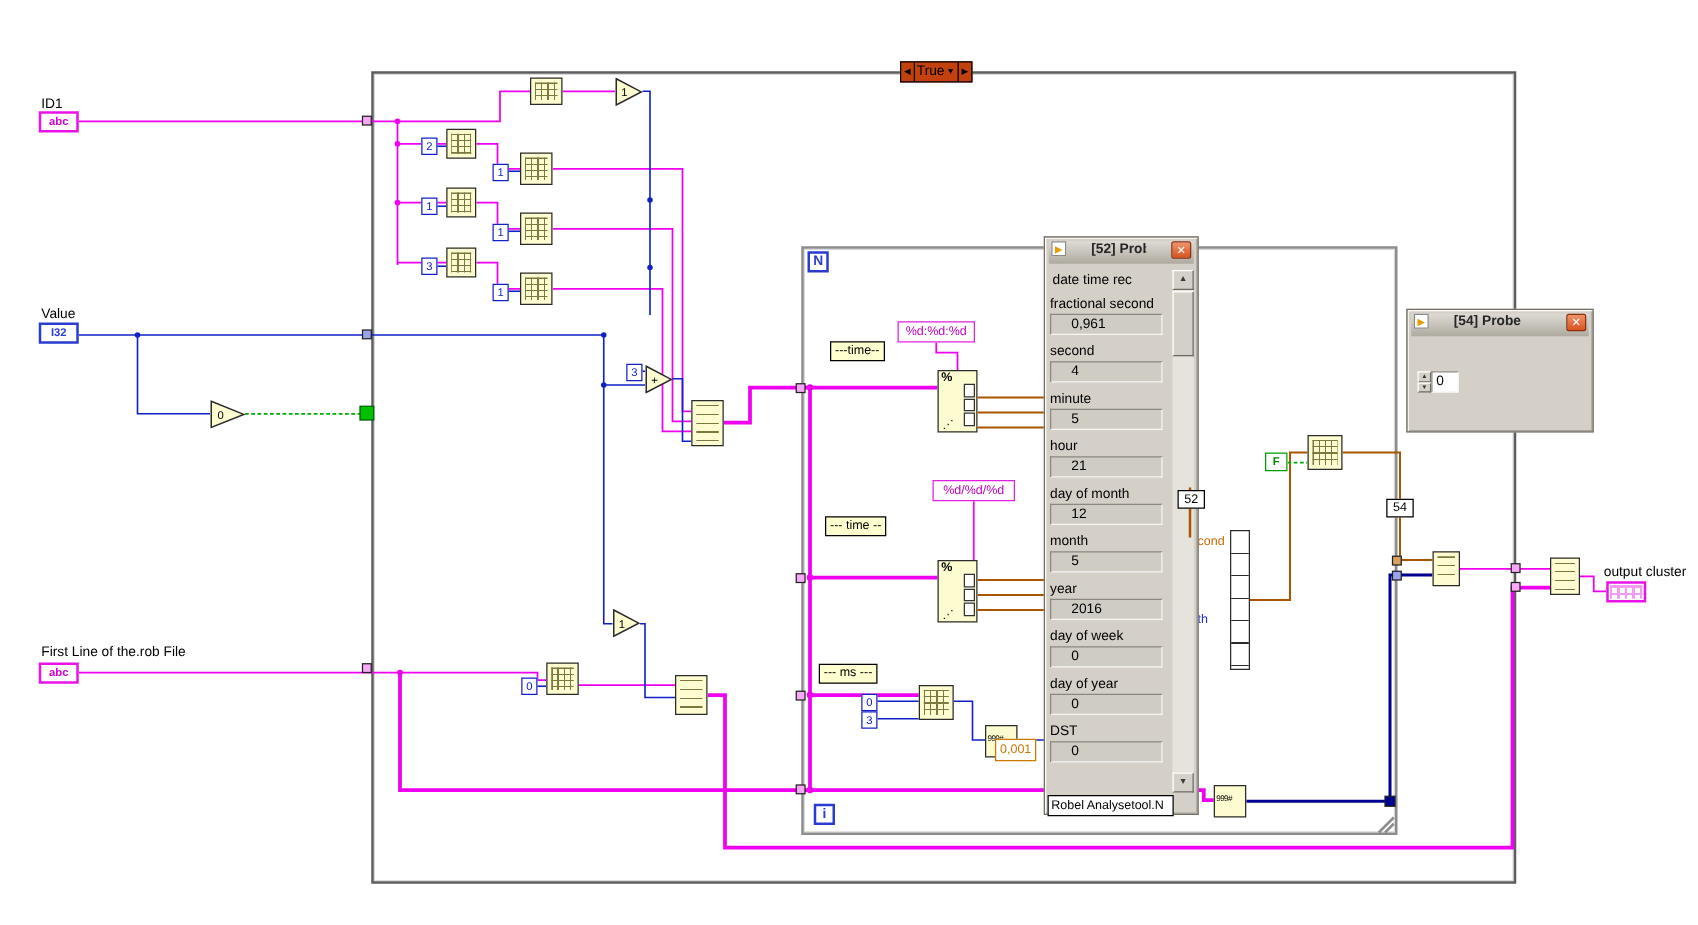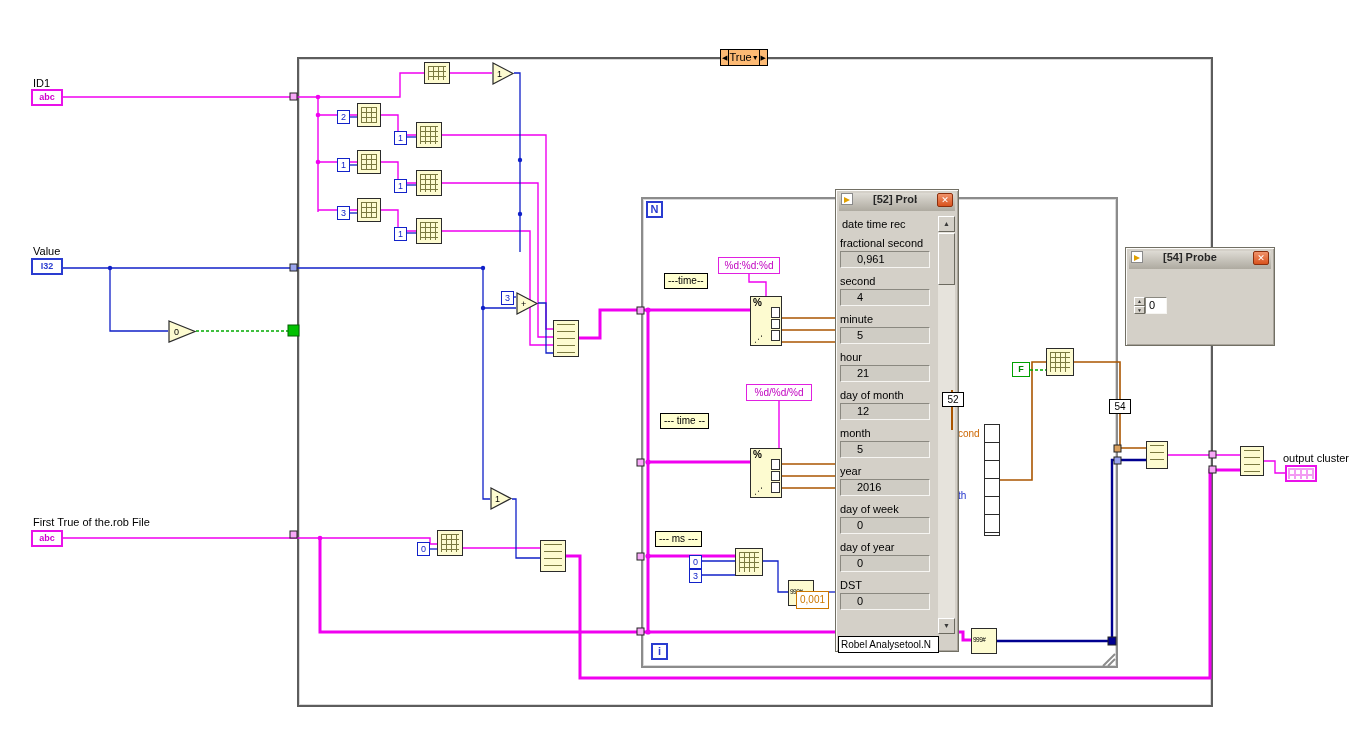--- a/index.html
+++ b/index.html
@@ -3,21 +3,21 @@
 <meta charset="utf-8">
 <style>
   *{margin:0;padding:0;box-sizing:border-box}
   html,body{background:#fff}
   body{font-family:"Liberation Sans",sans-serif;color:#000}
   #canvas{position:relative;width:1358px;height:740px;background:#fff;overflow:hidden;font-size:11px}
   
   .struct{position:absolute;border:2px solid #6e6e6e;box-shadow:inset 0 0 0 1px #d9d9d9;z-index:1}
   #case-struct{left:297px;top:57px;width:916px;height:650px;border-color:#5d5d5d}
   #for-loop{left:641px;top:197px;width:477px;height:471px;border-color:#8c8c8c}
-  #case-selector{position:absolute;left:720px;top:49px;width:48px;height:17px;background:#fdba74;border:1px solid #000;display:flex;align-items:stretch;z-index:4;font-size:11px}
+  #case-selector{position:absolute;left:720px;top:49px;width:58px;height:17px;background:#c2410c;border:1px solid #000;display:flex;align-items:stretch;z-index:4;font-size:11px}
   #case-selector .sel-arrow{width:11px;font-size:7px;line-height:15px;text-align:center;border-left:1px solid #000;border-right:1px solid #000}
   #case-selector .sel-arrow:first-child{border-left:none}
   #case-selector .sel-arrow:last-child{border-right:none}
   #case-selector .sel-text{flex:1;text-align:center;line-height:15px}
   #case-selector .sel-dd{width:9px;font-size:7px;line-height:15px}
   #loop-count,#loop-iter{position:absolute;width:17px;height:17px;border:2px solid #2a3cd0;background:#fff;color:#2a3cd0;font-weight:bold;text-align:center;line-height:13px;z-index:4}
   #loop-count{left:646px;top:201px}
   #loop-iter{left:651px;top:643px}
   
   #wires{position:absolute;left:0;top:0;z-index:2}
@@ -206,21 +206,21 @@
       <line x1="1108" y1="666" x2="1115" y2="659"></line>
     </g>
   </svg>
 
   <div class="term-label" style="left:33px;top:77px">ID1</div>
   <div class="termbox term-str" style="left:31px;top:89px">abc</div>
 
   <div class="term-label" style="left:33px;top:245px">Value</div>
   <div class="termbox term-num" style="left:31px;top:258px">I32</div>
 
-  <div class="term-label" style="left:33px;top:516px">First True of the.rob File</div>
+  <div class="term-label" style="left:33px;top:516px">First Line of the.rob File</div>
   <div class="termbox term-str" style="left:31px;top:530px">abc</div>
 
   <div class="term-label" style="left:1283px;top:452px">output cluster</div>
   <div class="termbox term-cluster" style="left:1285px;top:465px">
     <div class="cluster-pat"></div>
   </div>
 
   <div class="lvnode" style="left:424px;top:62px;width:26px;height:22px">
       <div class="ic-grid"></div>
     </div>

